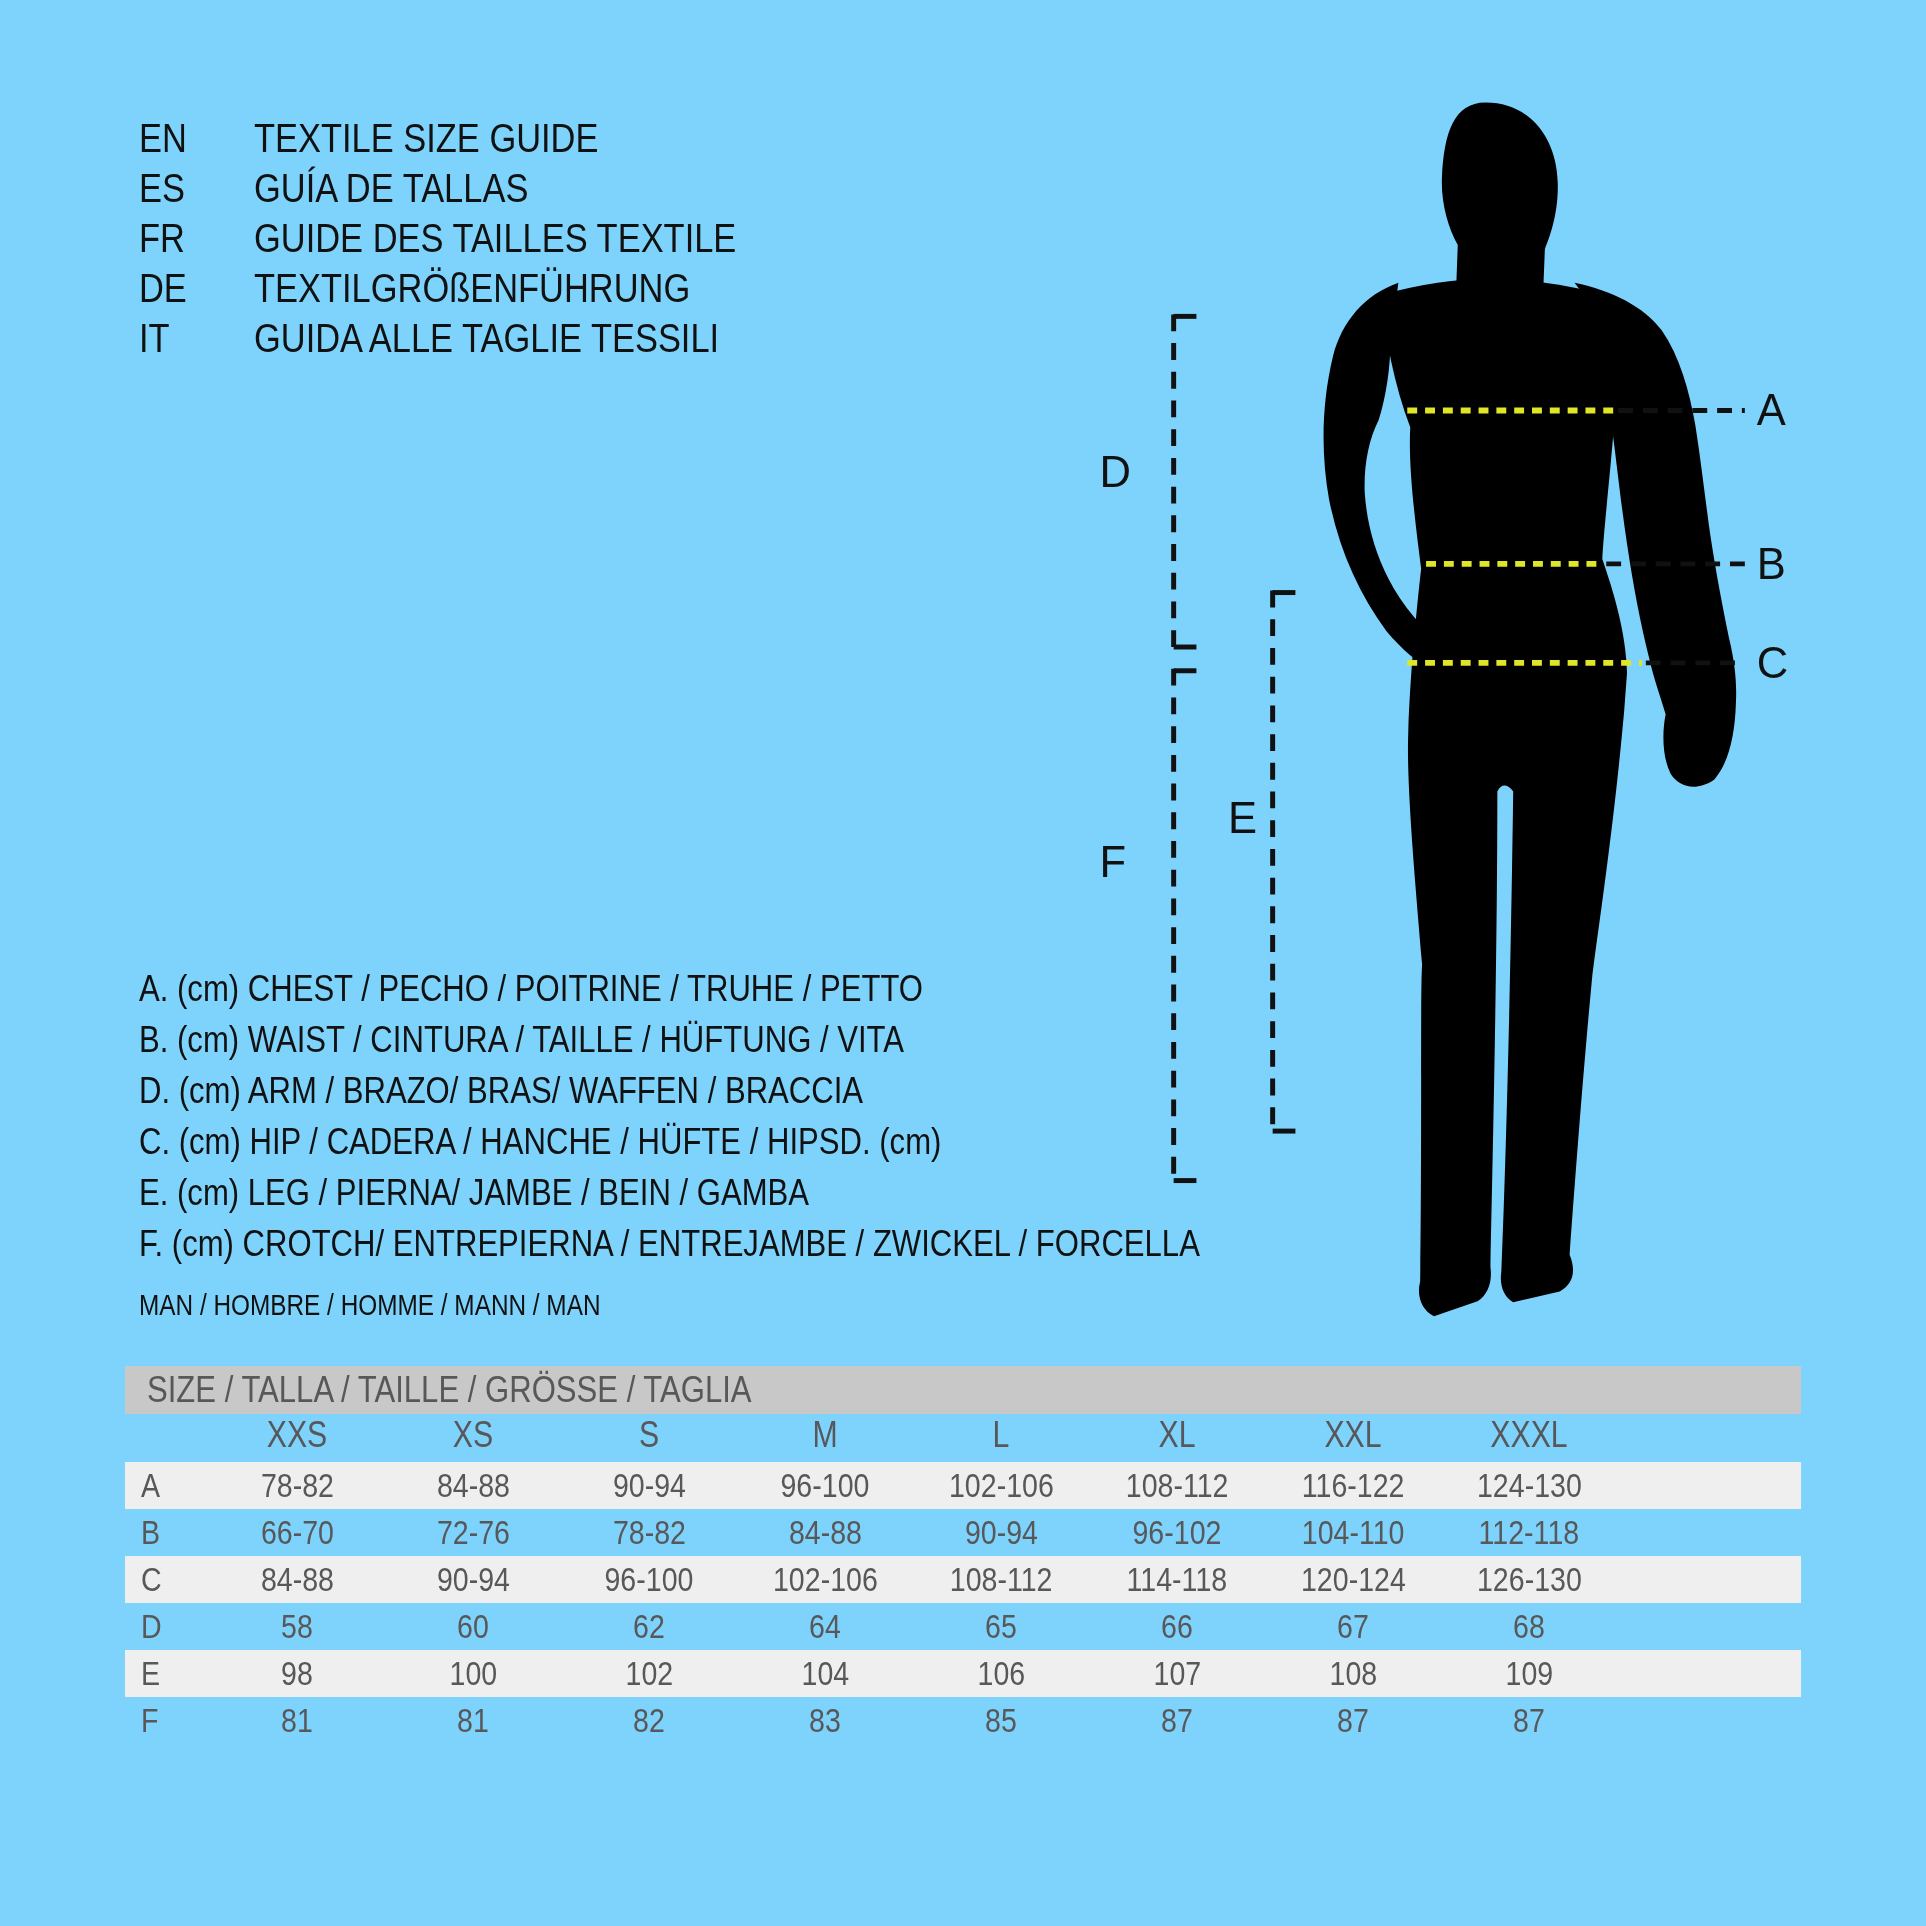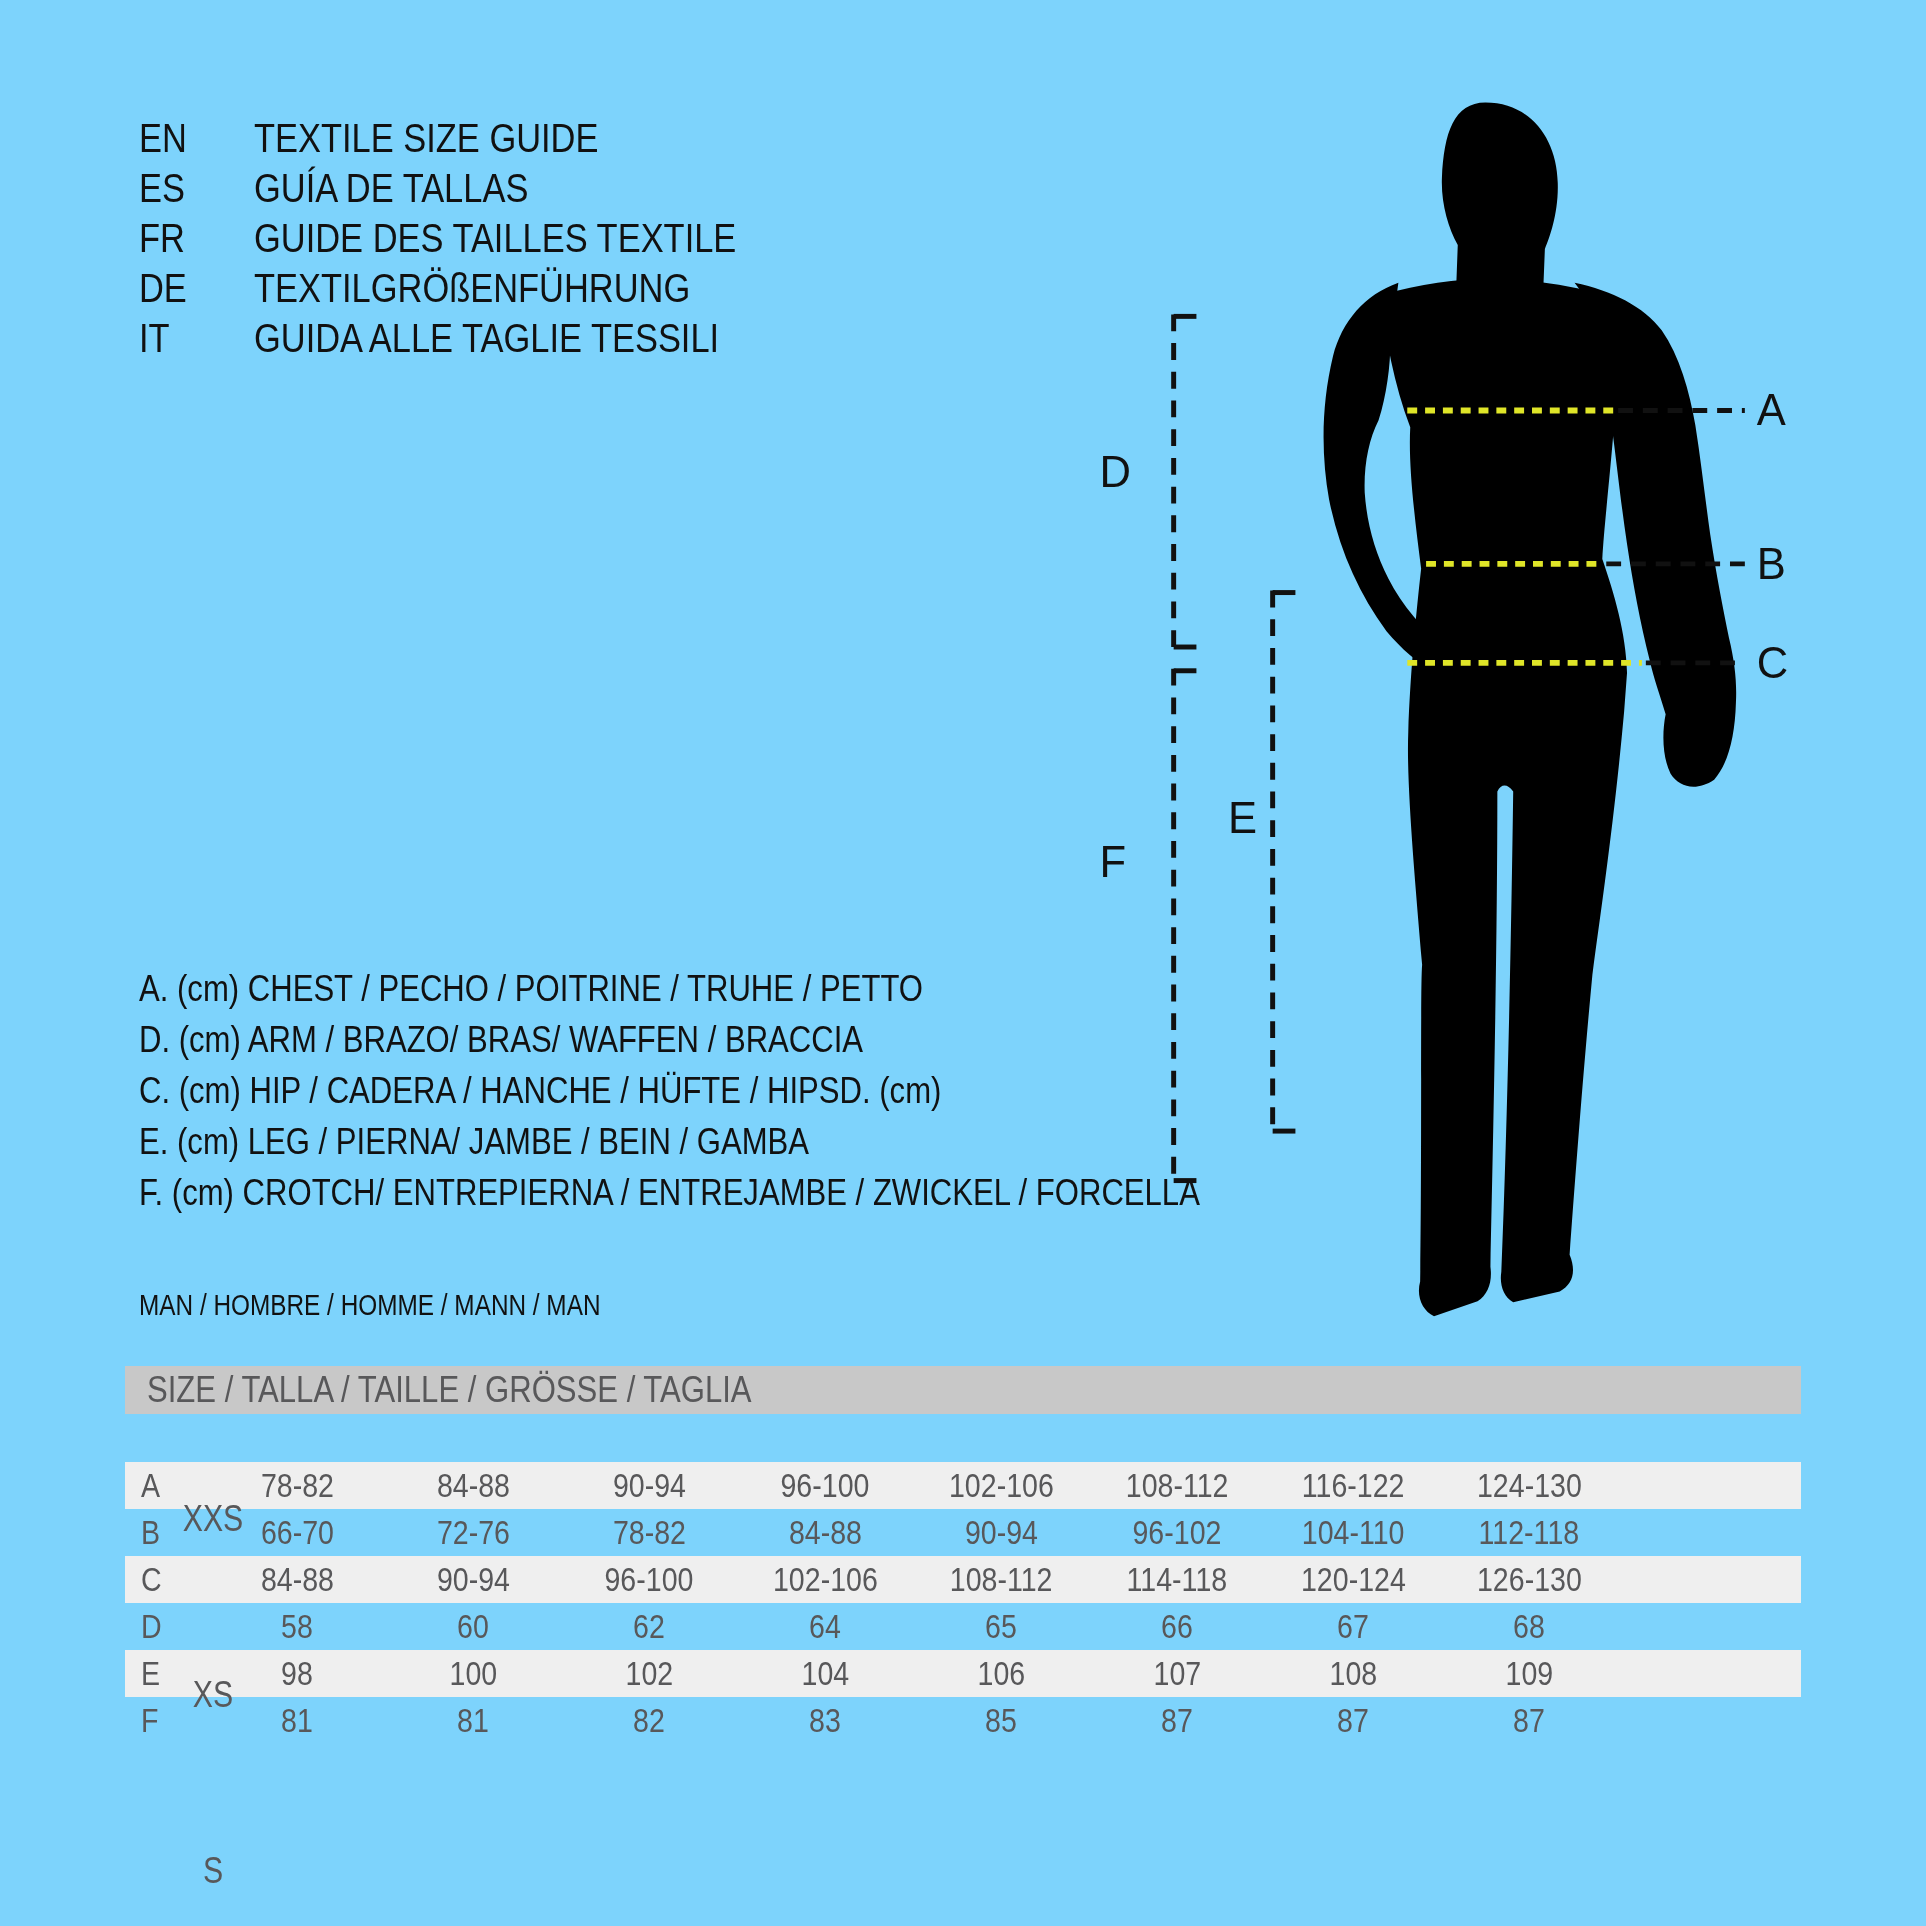--- a/index.html
+++ b/index.html
@@ -20,21 +20,21 @@
   .diagram{position:absolute;left:1040px;top:59px;width:887px;height:1277px;}
   .diagram text{font-family:"Liberation Sans","DejaVu Sans",sans-serif;font-size:44px;fill:#111111;}
 
   .legend{position:absolute;left:139px;top:968px;}
   .legend-line{height:51px;display:flex;font-size:37px;}
 
   .man-line{position:absolute;left:139px;top:1280px;height:51px;display:flex;align-items:center;font-size:29px;}
 
   .size-table{position:absolute;left:125px;top:1358px;width:1676px;color:#58585a;}
   .tbar{height:48px;background:#c8c8c8;display:flex;align-items:center;padding-left:22px;box-sizing:border-box;font-size:37px;margin-top:8px;}
-  .sizes-row{display:flex;height:48px;align-items:flex-start;font-size:36px;flex-direction:column;}
+  .sizes-row{display:flex;height:48px;align-items:flex-start;font-size:36px;}
   .trow{display:flex;height:47px;align-items:center;font-size:34px;}
   .trow.stripe{background:#efefef;}
   .c0{width:84px;flex:0 0 84px;padding-left:16px;box-sizing:border-box;}
   .c{width:176px;flex:0 0 176px;text-align:center;}
 </style>
 </head>
 <body>
 
 <div class="canvas">
 
@@ -156,20 +156,23 @@
     <text x="1110" y="492">D</text>
     <text x="1240" y="842">E</text>
     <text x="1110" y="886">F</text>
   </svg>
 
   <div class="legend">
       <div class="legend-line">
         <span class="cz">A. (cm) CHEST / PECHO / POITRINE / TRUHE / PETTO</span>
       </div>
       <div class="legend-line">
+        <span class="cz">B. (cm) WAIST / CINTURA / TAILLE / HÜFTUNG / VITA</span>
+      </div>
+      <div class="legend-line">
         <span class="cz">D. (cm) ARM / BRAZO/ BRAS/ WAFFEN / BRACCIA</span>
       </div>
       <div class="legend-line">
         <span class="cz">C. (cm) HIP / CADERA / HANCHE / HÜFTE / HIPSD. (cm)</span>
       </div>
       <div class="legend-line">
         <span class="cz">E. (cm) LEG / PIERNA/ JAMBE / BEIN / GAMBA</span>
       </div>
       <div class="legend-line">
         <span class="cz">F. (cm) CROTCH/ ENTREPIERNA / ENTREJAMBE / ZWICKEL / FORCELLA</span>

